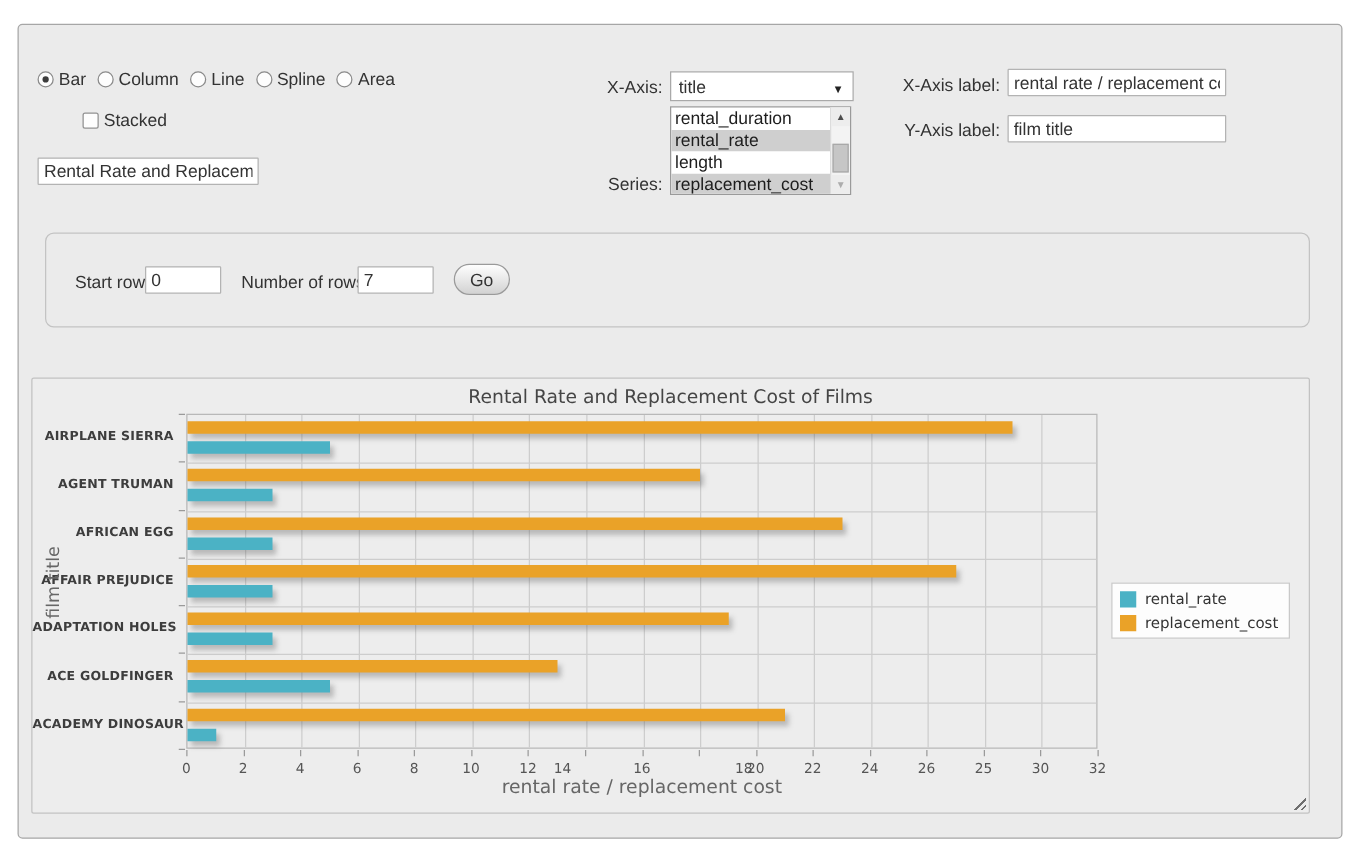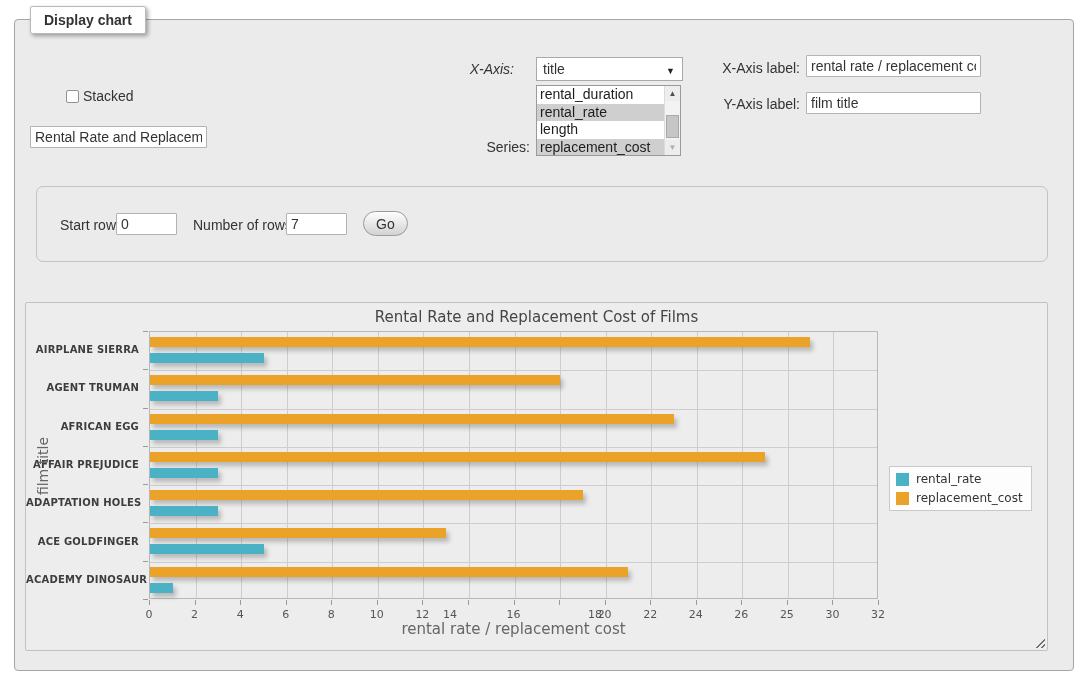--- a/index.html
+++ b/index.html
@@ -80,31 +80,52 @@
   .grip { position:absolute; right:2px; bottom:2px; width:11px; height:11px;
           background:repeating-linear-gradient(-45deg, transparent 0 2px, #6f6f6f 2px 3.5px);
           clip-path:polygon(100% 0, 100% 100%, 0 100%); }
 </style>
 </head>
 <body>
 
 <div id="app">
 
   <div class="abs fieldset"></div>
-  <div class="abs legendbox">Display chart</div>
-
+
+  <div class="abs opt-row">
+    <span class="opt">
+      <span class="radio on"></span>
+      <span>Bar</span>
+    </span>
+    <span class="opt">
+      <span class="radio"></span>
+      <span>Column</span>
+    </span>
+    <span class="opt">
+      <span class="radio"></span>
+      <span>Line</span>
+    </span>
+    <span class="opt">
+      <span class="radio"></span>
+      <span>Spline</span>
+    </span>
+    <span class="opt">
+      <span class="radio"></span>
+      <span>Area</span>
+    </span>
+  </div>
 
   <div class="abs opt" style="left:30px; top:88px;margin-left:36px;">
     <span class="checkbox"></span>
     <span>Stacked</span>
   </div>
 
   <input type="text" class="abs" style="left: 30px; top: 126px; width: 177px;" value="Rental Rate and Replacement Cost of Films">
 
-  <div class="abs form-label right-label" style="left:424px; top:61px; width:90px;font-style:italic;">X-Axis:</div>
+  <div class="abs form-label right-label" style="left:440px; top:61px; width:90px;">X-Axis:</div>
   <div class="abs fselect">
     <span>title</span>
     <span class="arrow">▼</span>
   </div>
 
   <div class="abs form-label right-label" style="left:440px; top:139px; width:90px;">Series:</div>
   <div class="abs listbox">
     <div class="lb-items" id="series-items">
         <div class="lb-item">rental_duration</div>
         <div class="lb-item sel">rental_rate</div>

